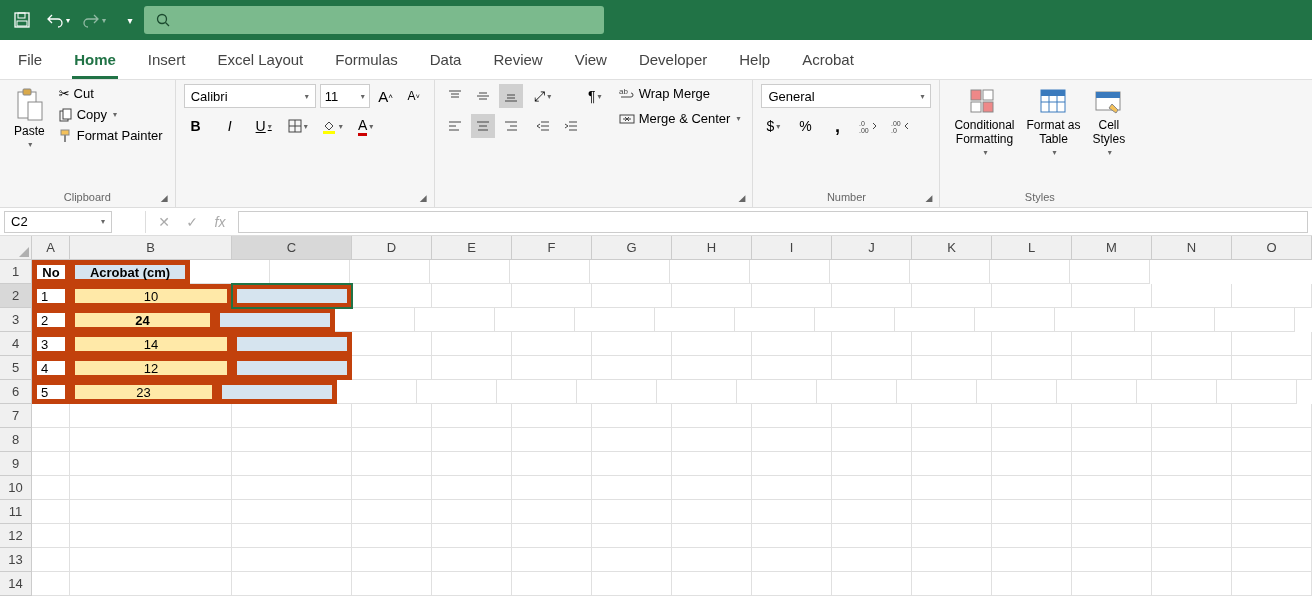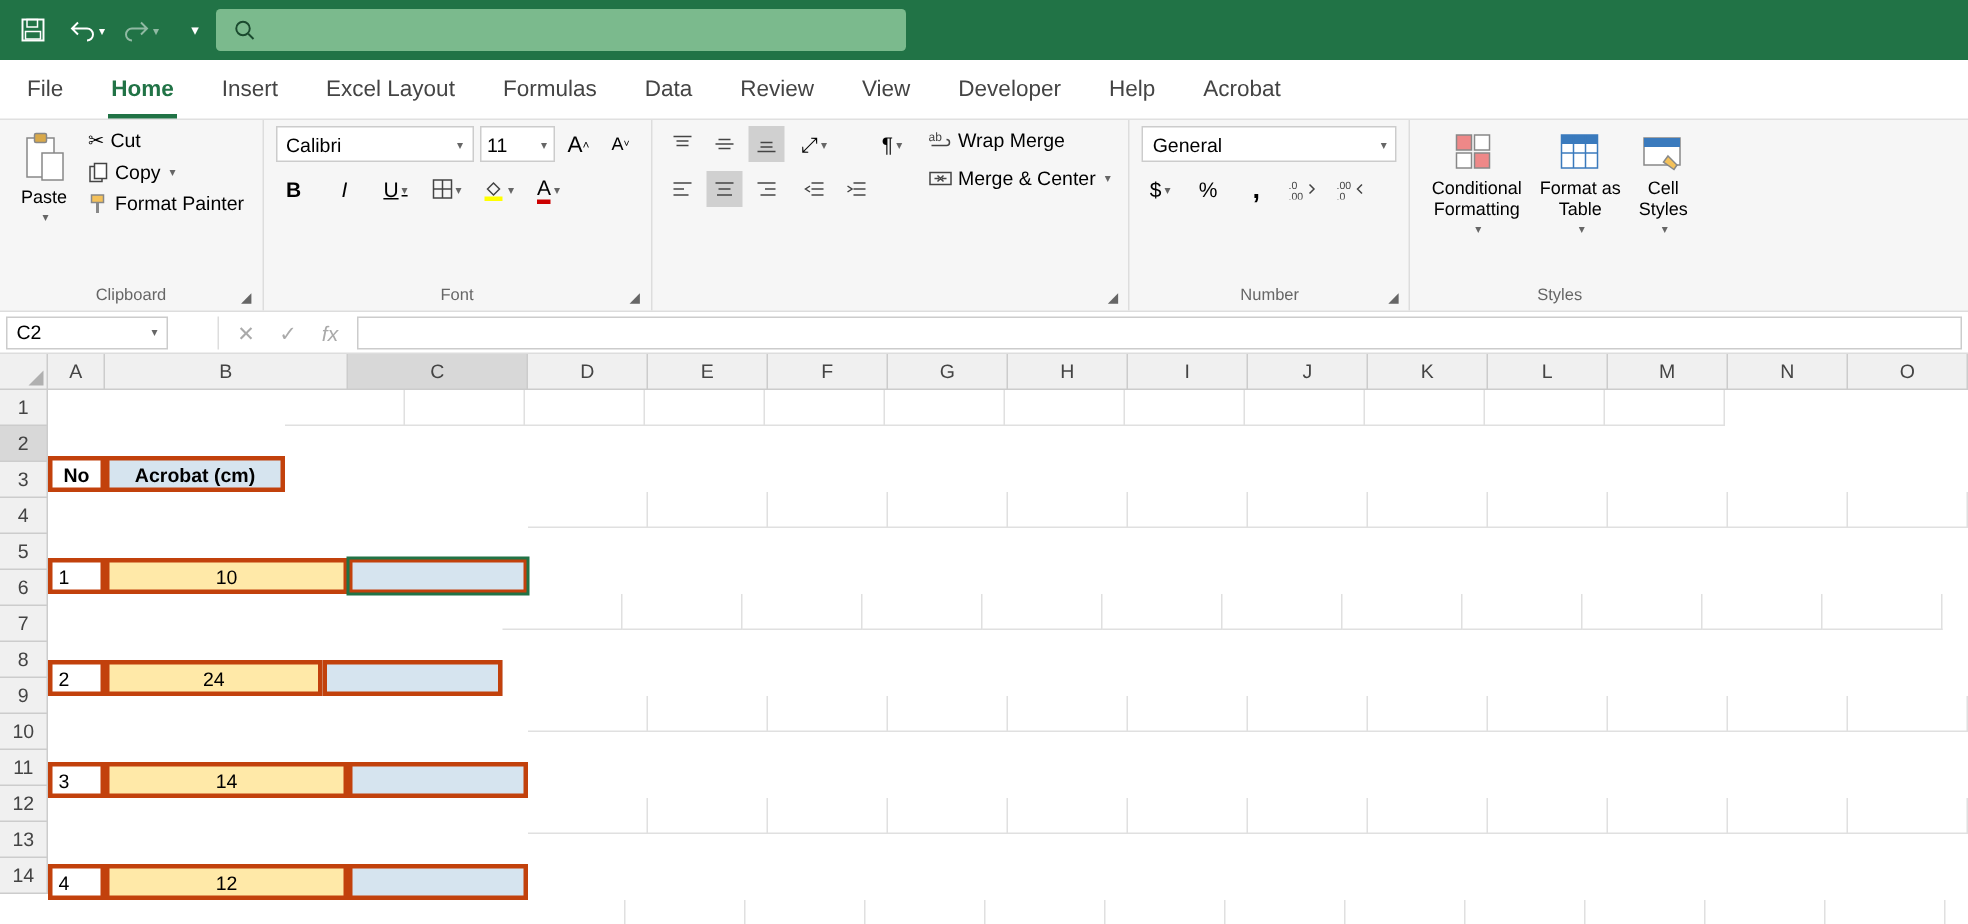--- a/index.html
+++ b/index.html
@@ -39,21 +39,21 @@
 .col-headers { display: flex; }
 .col-h { height: 24px; border-right: 1px solid #ccc; border-bottom: 1px solid #ccc; background: #f0f0f0; font-size: 13px; display: flex; align-items: center; justify-content: center; color: #444; cursor: pointer; }
 .row-headers { display: flex; flex-direction: column; }
 .row-h { width: 32px; height: 24px; border-right: 1px solid #ccc; border-bottom: 1px solid #ccc; background: #f0f0f0; font-size: 13px; display: flex; align-items: center; justify-content: center; color: #444; cursor: pointer; }
 .cells { position: relative; }
 .cell-row { display: flex; }
 .cell { height: 24px; border-right: 1px solid #e0e0e0; border-bottom: 1px solid #e0e0e0; font-size: 13px; padding: 0 4px; display: flex; align-items: center; }
 .hdr-cell { font-weight: bold; text-align: center; justify-content: center; }
 .yellow { background: #ffe9a8; }
 .blue { background: #d6e4ef; }
-.tbl-border { border: 3px solid #c2410c; margin-top: 44px; }
+.tbl-border { border: 5px solid #c2410c; }
 .center { justify-content: center; }
 .active-cell { outline: 2px solid #217346; outline-offset: -1px; z-index: 2; position: relative; }
 .col-h.active-col { background: #d8d8d8; }
 .row-h.active-row { background: #d8d8d8; }
 svg { display: block; }
 </style>
 </head>
 <body>
 
 <div class="titlebar">
@@ -178,21 +178,20 @@
               <rect x="2" y="13" width="12" height="3" fill="#ffff00"></rect>
             </svg>
             <span class="dd">▾</span>
           </div>
         <div class="icon-sq">
             <span style="border-bottom:3px solid #c00">A</span>
             <span class="dd">▾</span>
           </div>
       </div>
     </div>
-    <div class="group-label">Font</div>
     <div class="dialog-launcher">◢</div>
   </div>
 
   <div class="group">
     <div class="group-body">
       <div class="vcol" style="gap:6px;margin-right:8px">
         <div class="hrow">
           <div class="icon-sq">
               <svg width="14" height="14">
                 <line x1="1" y1="2" x2="13" y2="2" stroke="#444"></line>
@@ -440,21 +439,21 @@
           <div class="cell" style="width: 80px;"></div>
           <div class="cell" style="width: 80px;"></div>
           <div class="cell" style="width: 80px;"></div>
           <div class="cell" style="width: 80px;"></div>
           <div class="cell" style="width: 80px;"></div>
           <div class="cell" style="width: 80px;"></div>
           <div class="cell" style="width: 80px;"></div>
         </div>
         <div class="cell-row">
           <div class="cell tbl-border" style="width: 38px;">2</div>
-          <div class="cell tbl-border yellow center" style="width: 145px;">24</div>
+          <div class="cell tbl-border yellow center" style="width: 145px; font-weight: bold;">24</div>
           <div class="cell tbl-border blue center" style="width: 120px;"></div>
           <div class="cell" style="width: 80px;"></div>
           <div class="cell" style="width: 80px;"></div>
           <div class="cell" style="width: 80px;"></div>
           <div class="cell" style="width: 80px;"></div>
           <div class="cell" style="width: 80px;"></div>
           <div class="cell" style="width: 80px;"></div>
           <div class="cell" style="width: 80px;"></div>
           <div class="cell" style="width: 80px;"></div>
           <div class="cell" style="width: 80px;"></div>

